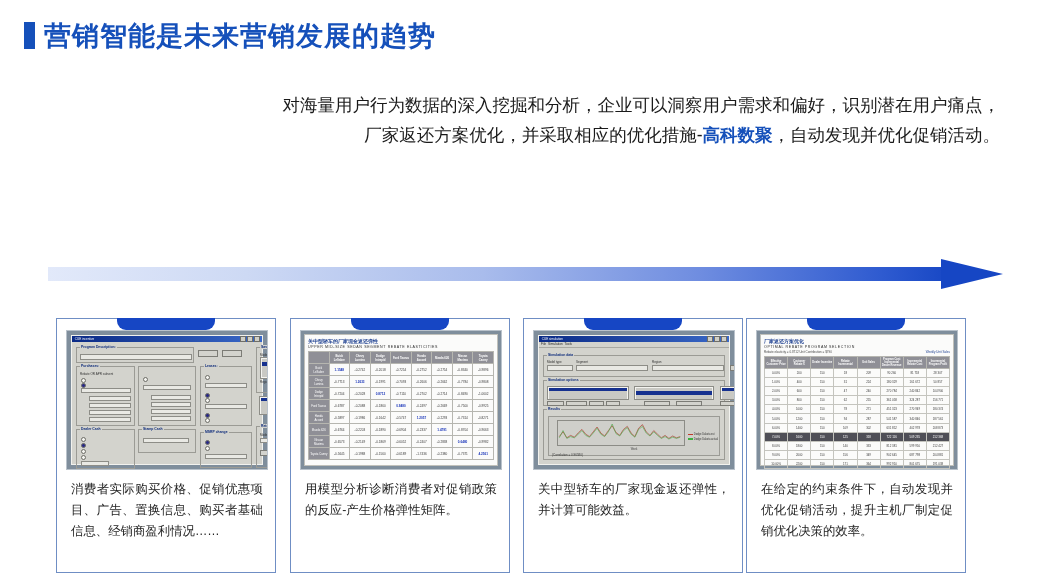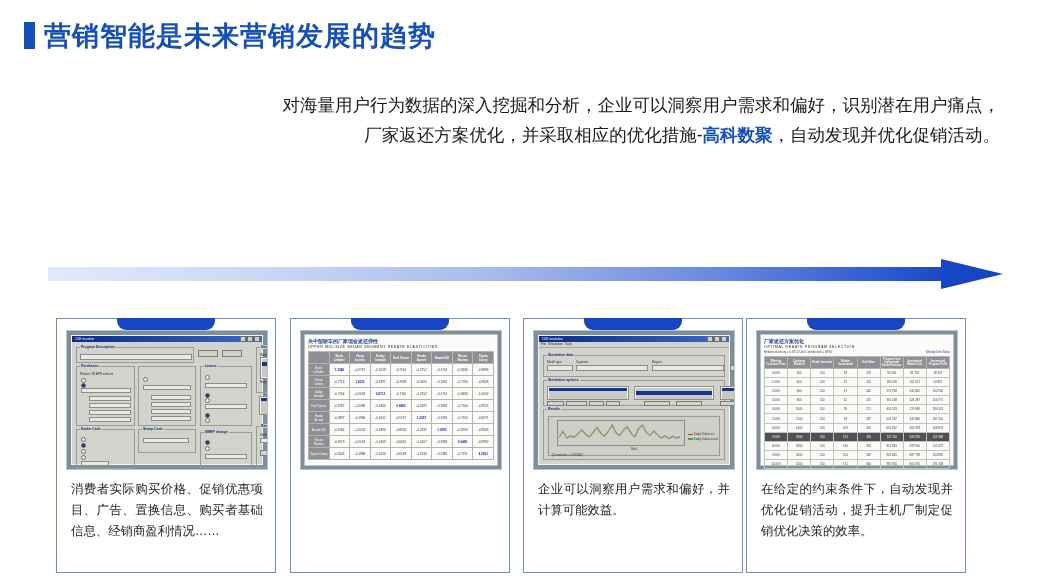--- a/index.html
+++ b/index.html
@@ -355,20 +355,21 @@
                   <td>-0.6189</td>
                   <td>-1.7436</td>
                   <td>-0.2380</td>
                   <td>-0.7371</td>
                   <td class="dg">4.2561</td>
                 </tr>
               </tbody>
           </table>
         </div>
       </div>
+      <div class="caption">用模型分析诊断消费者对促销政策的反应-产生价格弹性矩阵。</div>
     </div>
 
     <div class="card" style="left:523px">
       <div class="card-tab"></div>
       <div class="shot">
         <div class="win">
           <div class="win-title">
             <span class="tt">CUE simulation</span>
             <span class="win-btns">
                 <i></i>
@@ -435,21 +436,21 @@
                     <em style="background:#3fae3f"></em>
                     <span>Dodge Dakota actual</span>
                   </div>
               </div>
               <div class="xlab">Week</div>
             </div>
             <div class="corr">(Correlation = 0.96580)</div>
           </div>
         </div>
       </div>
-      <div class="caption">企业可以洞察用户需求和偏好，并计算可能效益。</div>
+      <div class="caption">关中型轿车的厂家现金返还弹性，并计算可能效益。</div>
     </div>
 
     <div class="card" style="left:746px">
       <div class="card-tab"></div>
       <div class="shot">
         <div class="tbl-shot">
           <div class="tbl-cn">厂家返还方案优化</div>
           <div class="tbl-en">OPTIMAL REBATE PROGRAM SELECTION</div>
           <div class="tbl-sub">
             <span>Rebate elasticity = 0.8712    Unit Contribution = $790</span>

